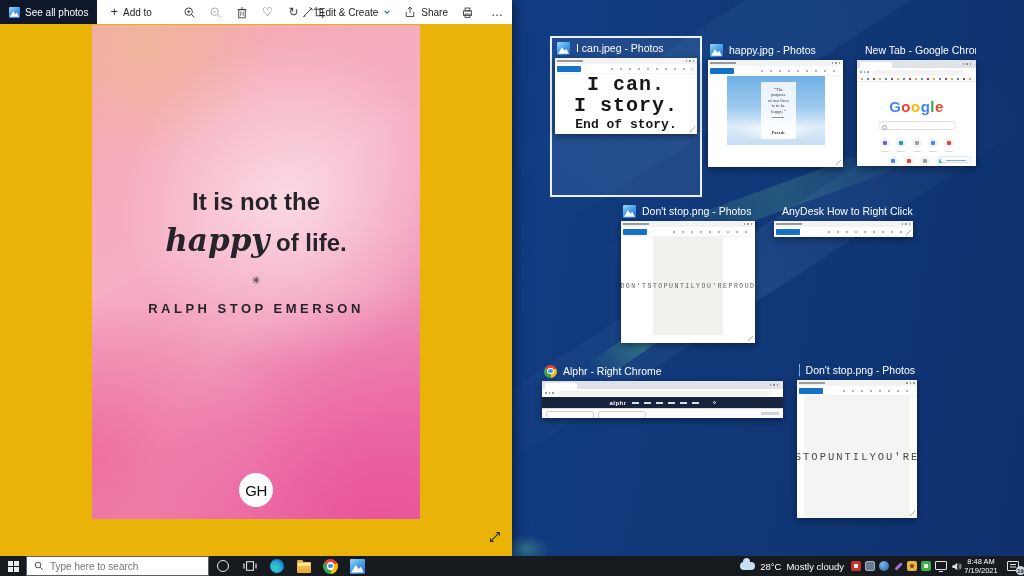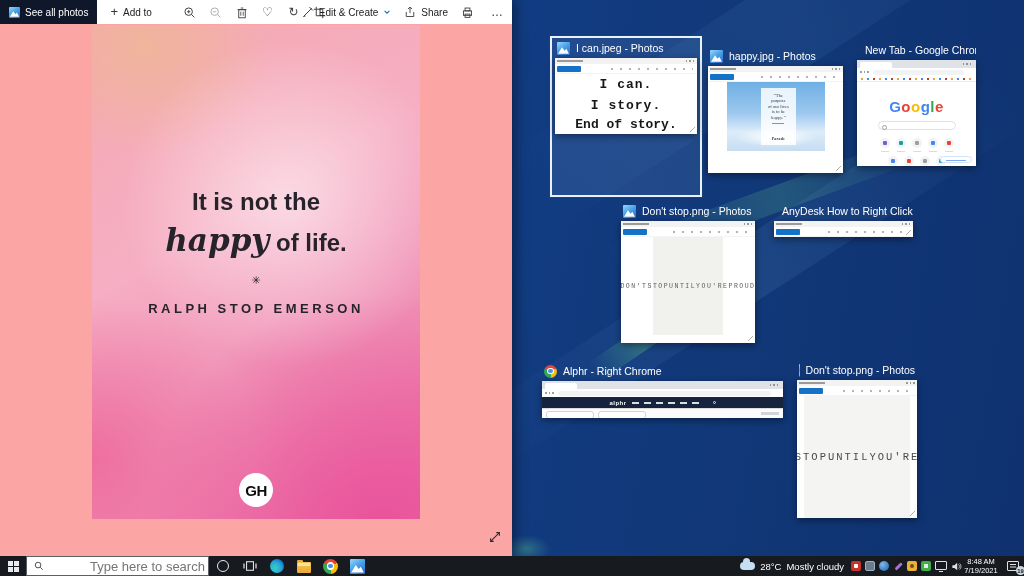--- a/index.html
+++ b/index.html
@@ -57,49 +57,49 @@
   .add-to { display:flex; align-items:center; gap:5px; margin-left:13px; font-size:10px; color:#222; }
   .add-plus { font-size:13px; color:#333; line-height:10px; }
   .pw-icons { position:absolute; left:183px; top:0; height:24px; display:flex; align-items:center; gap:13px; }
   .pw-icons .tico { width:13px; height:13px; display:flex; align-items:center; justify-content:center; color:#3d3d3d; }
   .tico.dim { color:#a9a9a9; }
   .tglyph { font-size:12px; line-height:12px; color:#3d3d3d; }
   .pw-right { position:absolute; right:4px; top:0; height:24px; display:flex; align-items:center; gap:13px; }
   .ec-group, .share-group { display:flex; align-items:center; gap:5px; font-size:10px; color:#222; }
   .pw-more { font-size:12px; color:#333; letter-spacing:1px; padding:0 4px; }
 
-  .pw-content { flex:1; position:relative; background:#fca5a5; }
+  .pw-content { flex:1; position:relative; background:#eab308; }
   .photo { position:absolute; left:92px; top:1px; width:328px; height:494px; text-align:center;
     background:
       radial-gradient(85% 55% at 60% 36%, rgba(255,255,255,.55), rgba(255,255,255,0) 60%),
       radial-gradient(70% 40% at 16% 4%, #f0b49b 0%, rgba(240,180,155,0) 55%),
       radial-gradient(120% 80% at 88% 102%, #e9539b 0%, rgba(233,83,155,0) 60%),
       radial-gradient(90% 60% at 0% 88%, #ee6f9f 0%, rgba(238,111,159,0) 55%),
       linear-gradient(150deg, #f4a9ae 0%, #f6aec4 40%, #ef8eb4 70%, #ec6fa4 100%); }
   .quote { padding-top:158px; color:#26242a; font-weight:700; font-size:24px; line-height:38px; }
   .q3 { font-weight:700; }
   .depth { font-family:"DejaVu Serif", serif; font-style:italic; font-size:31px; }
   .ornament { margin-top:12px; font-size:11px; color:#26242a; }
   .author { margin-top:14px; font-size:13px; font-weight:700; letter-spacing:3.5px; color:#26242a; }
   .gh-badge { position:absolute; left:50%; bottom:12px; transform:translateX(-50%); width:34px; height:34px;
-    border-radius:50%; background:#fff; color:#0d0d0d; font-weight:700; font-size:15px;
+    border-radius:50%; background:#fff; color:#0d0d0d; font-weight:400; font-size:15px;
     display:flex; align-items:center; justify-content:center; letter-spacing:-.5px; }
   .pw-expand { position:absolute; right:10px; bottom:12px; width:14px; height:14px; color:#2b2b2b; }
 
   
   .thumb { position:absolute; padding:3px; border:2px solid transparent; }
   .thumb.selected { border-color:#e9f2fb; background:rgba(135,180,225,.14);
     box-shadow:0 0 0 1px rgba(25,70,120,.5); }
   .thumb-title { height:17px; display:flex; align-items:center; gap:6px; padding:0 2px 3px 2px;
     color:#fff; font-size:10.5px; white-space:nowrap; overflow:hidden; }
   .thumb-body { position:relative; background:#fff; box-shadow:0 2px 7px rgba(0,0,0,.45);
     display:flex; flex-direction:column; overflow:hidden; }
 
   .t1 { left:550px; top:36px; width:152px; height:161px; }
-  .t2 { left:703px; top:44px; width:145px; height:159px; }
+  .t2 { left:703px; top:38px; width:145px; height:159px; }
   .t3 { left:852px; top:38px; width:129px; height:159px; }
   .t4 { left:616px; top:199px; width:144px; height:152px; }
   .t5 { left:769px; top:199px; width:149px; height:152px; }
   .t6 { left:537px; top:359px; width:251px; height:158px; }
   .t7 { left:792px; top:358px; width:130px; height:158px; }
   .t1 .thumb-body,.t2 .thumb-body,.t3 .thumb-body,.t4 .thumb-body,.t5 .thumb-body,.t6 .thumb-body,.t7 .thumb-body { flex:1; }
 
   
   .mp-tb { height:6px; background:#f3f3f3; position:relative; flex:none; }
   .mp-tb::before { content:""; position:absolute; left:2px; top:2px; width:26px; height:1.5px; background:#9a9a9a; }
@@ -108,21 +108,21 @@
   .mp-tool { height:10px; background:#fff; position:relative; flex:none; border-bottom:1px solid #f4f4f4; }
   .mp-tool::before { content:""; position:absolute; left:2px; top:2px; width:24px; height:6px; background:#1473c8; border-radius:1px; }
   .mp-tool::after { content:""; position:absolute; right:4px; top:4px; width:58%; height:2px;
     background:repeating-linear-gradient(90deg,#b5b5b5 0 2px, transparent 2px 9px); }
   .mp-content { flex:1; position:relative; background:#fff; display:flex; align-items:center; justify-content:center; }
   .mp-resize { position:absolute; right:2px; bottom:2px; width:5px; height:5px; opacity:.65;
     background:linear-gradient(135deg, transparent 44%, #808080 44% 56%, transparent 56%); }
 
   
   .ican { flex-direction:column; color:#171717; font-family:"Liberation Mono","DejaVu Sans Mono",monospace; font-weight:700; }
-  .ican-l1,.ican-l2 { font-size:13px; line-height:21px; letter-spacing:1px; }
+  .ican-l1,.ican-l2 { font-size:20px; line-height:21px; letter-spacing:1px; }
   .ican-l3 { font-size:13px; line-height:18px; }
 
   
   .sky { position:relative; width:98px; height:69px; margin-bottom:22px;
     background:
       radial-gradient(60% 20% at 50% 80%, rgba(255,255,255,.95), rgba(255,255,255,0) 70%),
       linear-gradient(#6fb0e4 0%, #9cc8ee 45%, #dcecfa 72%, #c6ddf1 100%); }
   .sky-card { position:absolute; left:35%; top:8%; width:36%; height:84%; background:rgba(255,255,255,.84);
     display:flex; flex-direction:column; align-items:center; padding-top:5px;
     font-family:"Liberation Serif", serif; color:#2e3a48; font-size:4.6px; line-height:5.6px; text-align:center; }
@@ -195,22 +195,22 @@
   .al-dl-show { position:absolute; right:4px; top:3px; width:18px; height:3px; background:#cfd4da; }
 
   
   .taskbar { position:absolute; left:0; top:556px; width:1024px; height:20px; background:#171a1f; }
   .tb-start { position:absolute; left:0; top:0; width:26px; height:20px; display:flex; align-items:center; justify-content:center; }
   .win-logo { width:11px; height:11px; display:grid; grid-template-columns:1fr 1fr; grid-template-rows:1fr 1fr; gap:1px; }
   .win-logo span { background:#e8eaed; }
   .tb-search { position:absolute; left:26px; top:0; width:183px; height:20px; background:#fff;
     display:flex; align-items:center; gap:6px; padding-left:7px; border:1px solid #5b5f66; }
   .tb-search svg { flex:none; }
-  .tb-search input { border:none; outline:none; width:130px; font-size:13px; color:#333; background:transparent;
-    font-family:"Liberation Sans", sans-serif;margin-left:40px; }
+  .tb-search input { border:none; outline:none; width:130px; font-size:10px; color:#333; background:transparent;
+    font-family:"Liberation Sans", sans-serif; }
   .tb-apps { position:absolute; left:209px; top:0; height:20px; display:flex; }
   .tb-slot { width:27px; height:20px; display:flex; align-items:center; justify-content:center; }
   .cortana-ico { width:12px; height:12px; border:1.5px solid #e8eaed; border-radius:50%; }
   .edge-ico { width:14px; height:14px; border-radius:50%;
     background:radial-gradient(circle at 35% 65%, #35d2c2 0%, #2aa8d8 45%, #0a6fc2 80%); }
   .folder-ico { position:relative; width:14px; height:11px; background:linear-gradient(#f6c64e,#e9a93b); border-radius:1px; margin-top:2px; }
   .folder-ico::before { content:""; position:absolute; left:0; top:-2px; width:6px; height:2px; background:#e9a93b; border-radius:1px 1px 0 0; }
   .folder-ico::after { content:""; position:absolute; left:1px; top:1px; right:1px; height:3px; background:#fbe39a; }
   .tb-tray { position:absolute; right:0; top:0; height:20px; display:flex; align-items:center; }
   .weather { position:absolute; right:180px; display:flex; align-items:center; gap:5px; color:#fff; font-size:9.5px; white-space:nowrap; }

